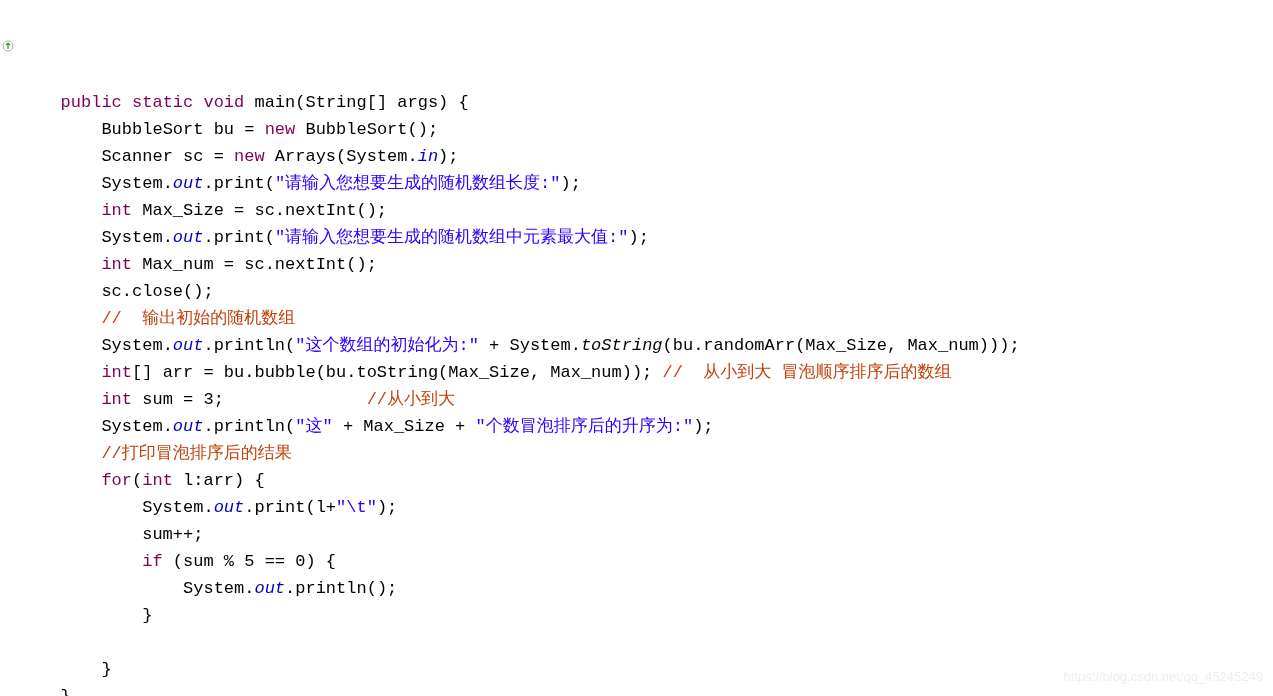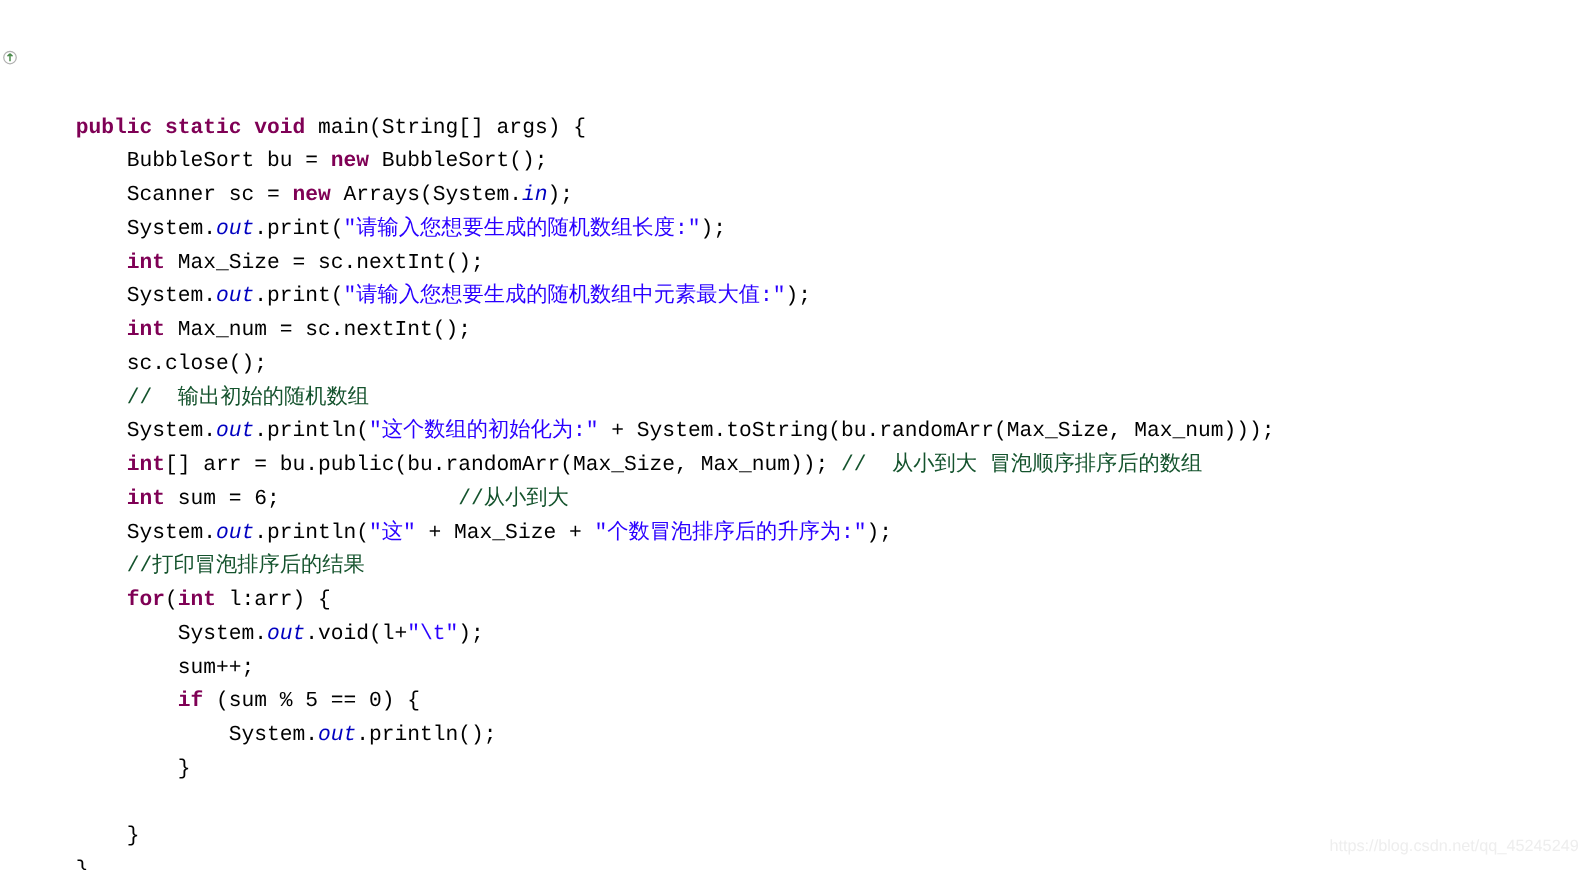--- a/index.html
+++ b/index.html
@@ -5,25 +5,25 @@
   body {
     margin: 0;
     padding: 8px 0 0 30px;
     background: #ffffff;
     font-family: Consolas, "Courier New", monospace;
     font-size: 17px;
     line-height: 27px;
     color: #000000;
     white-space: pre;
   }
-  .kw { color: #7f0055; font-weight: bold; }
+  .kw { color: #7f0055; font-weight: normal; }
   .field { color: #0000c0; font-style: italic; }
   .str { color: #2a00ff; }
-  .com { color: #14532d; }
-  .static-call { }
+  .com { color: #c2410c; }
+  .static-call { font-style: italic; }
   .watermark {
     position: fixed;
     bottom: 6px;
     right: 10px;
     color: #eeeeee;
     font-family: Arial, sans-serif;
     font-size: 13px;
   }
   .gutter-marker {
     position: absolute;
@@ -46,26 +46,26 @@
 <div>   <span class="kw">public</span> <span class="kw">static</span> <span class="kw">void</span> <span>main</span><span>(String[] args) {</span>
        <span>BubbleSort bu = </span><span class="kw">new</span><span> BubbleSort();</span>
        <span>Scanner sc = </span><span class="kw">new</span><span> Arrays(System.</span><span class="field">in</span><span>);</span>
        <span>System.</span><span class="field">out</span><span>.print(</span><span class="str">"请输入您想要生成的随机数组长度:"</span><span>);</span>
        <span class="kw">int</span><span> Max_Size = sc.nextInt();</span>
        <span>System.</span><span class="field">out</span><span>.print(</span><span class="str">"请输入您想要生成的随机数组中元素最大值:"</span><span>);</span>
        <span class="kw">int</span><span> Max_num = sc.nextInt();</span>
        <span>sc.close();</span>
        <span class="com">//  输出初始的随机数组</span>
        <span>System.</span><span class="field">out</span><span>.println(</span><span class="str">"这个数组的初始化为:"</span><span> + System.</span><span class="static-call">toString</span><span>(bu.randomArr(Max_Size, Max_num)));</span>
-       <span class="kw">int</span><span>[] arr = bu.public(bu.randomArr(Max_Size, Max_num)); </span><span class="com">//  从小到大 冒泡顺序排序后的数组</span>
-       <span class="kw">int</span><span> sum = 6;              </span><span class="com">//从小到大</span>
+       <span class="kw">int</span><span>[] arr = bu.bubble(bu.toString(Max_Size, Max_num)); </span><span class="com">//  从小到大 冒泡顺序排序后的数组</span>
+       <span class="kw">int</span><span> sum = 3;              </span><span class="com">//从小到大</span>
        <span>System.</span><span class="field">out</span><span>.println(</span><span class="str">"这"</span><span> + Max_Size + </span><span class="str">"个数冒泡排序后的升序为:"</span><span>);</span>
        <span class="com">//打印冒泡排序后的结果</span>
        <span class="kw">for</span><span>(</span><span class="kw">int</span><span> l:arr) {</span>
-           <span>System.</span><span class="field">out</span><span>.void(l+</span><span class="str">"\t"</span><span>);</span>
+           <span>System.</span><span class="field">out</span><span>.print(l+</span><span class="str">"\t"</span><span>);</span>
            <span>sum++;</span>
            <span class="kw">if</span><span> (sum % 5 == 0) {</span>
                <span>System.</span><span class="field">out</span><span>.println();</span>
            <span>}</span>
            
        <span>}</span>
    <span>}</span>
    
 </div>
 <div class="watermark">https://blog.csdn.net/qq_45245249</div>

